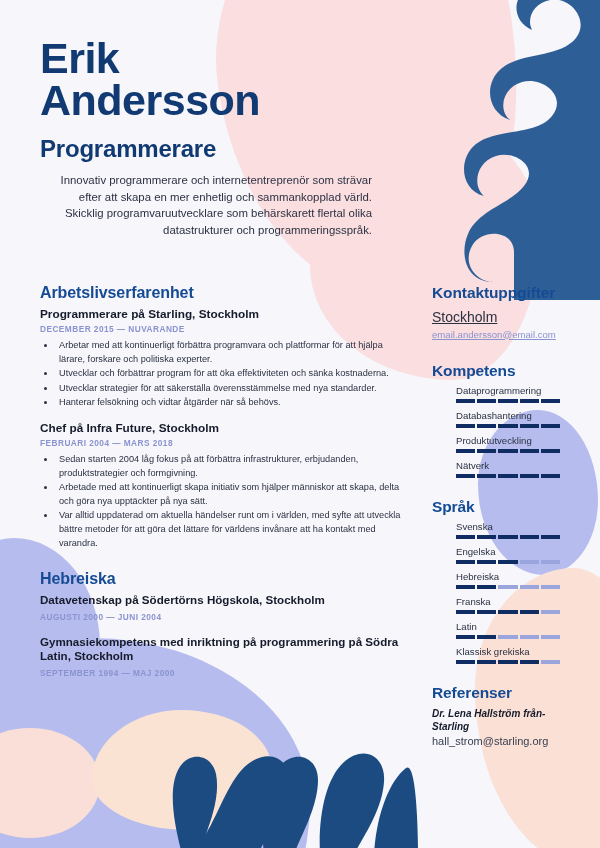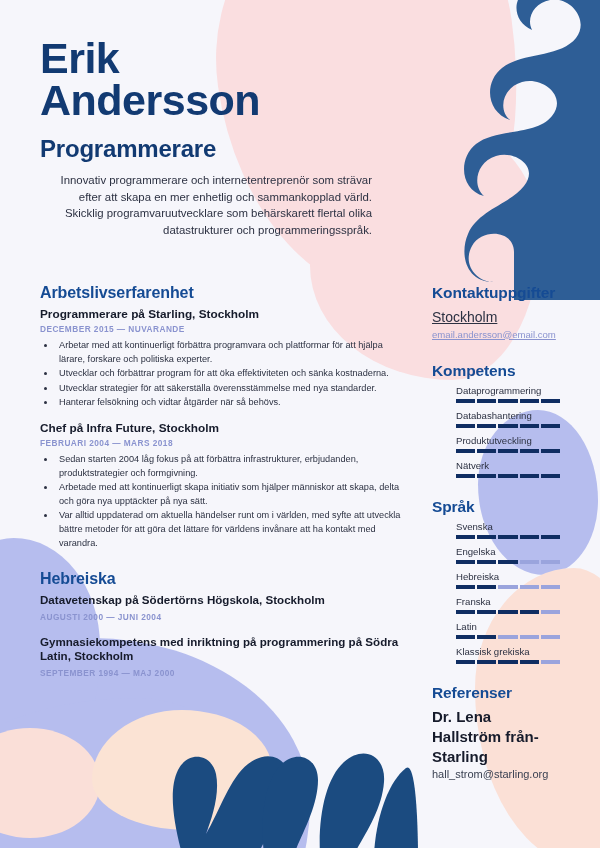--- a/index.html
+++ b/index.html
@@ -161,22 +161,22 @@
     text-decoration: underline; display: block;
   }
 
   .bar-item { margin-bottom: 7px; margin-left: 24px; }
   .bar-label { font-size: 9.6px; color: #2c3142; margin-bottom: 3px; }
   .bar-track { display: flex; gap: 2px; width: 104px; }
   .seg { height: 4px; flex: 1; background: #9aa4dd; }
   .seg.on { background: #0f2d62; }
 
   .ref-name {
-    font-size: 15px; font-weight: 700; color: #161b2b;
-    line-height: 1.35; max-width: 120px;
+    font-size: 10px; font-weight: 700; color: #161b2b;
+    line-height: 1.35; max-width: 120px; font-style: italic;
   }
   .ref-mail { font-size: 11px; color: #3a4152; margin-top: 1px; }
 </style>
 </head>
 <body>
 
 <div id="page">
 
   <div class="deco blob-pink-top"></div>
   <div class="deco blob-pink-top2"></div>

